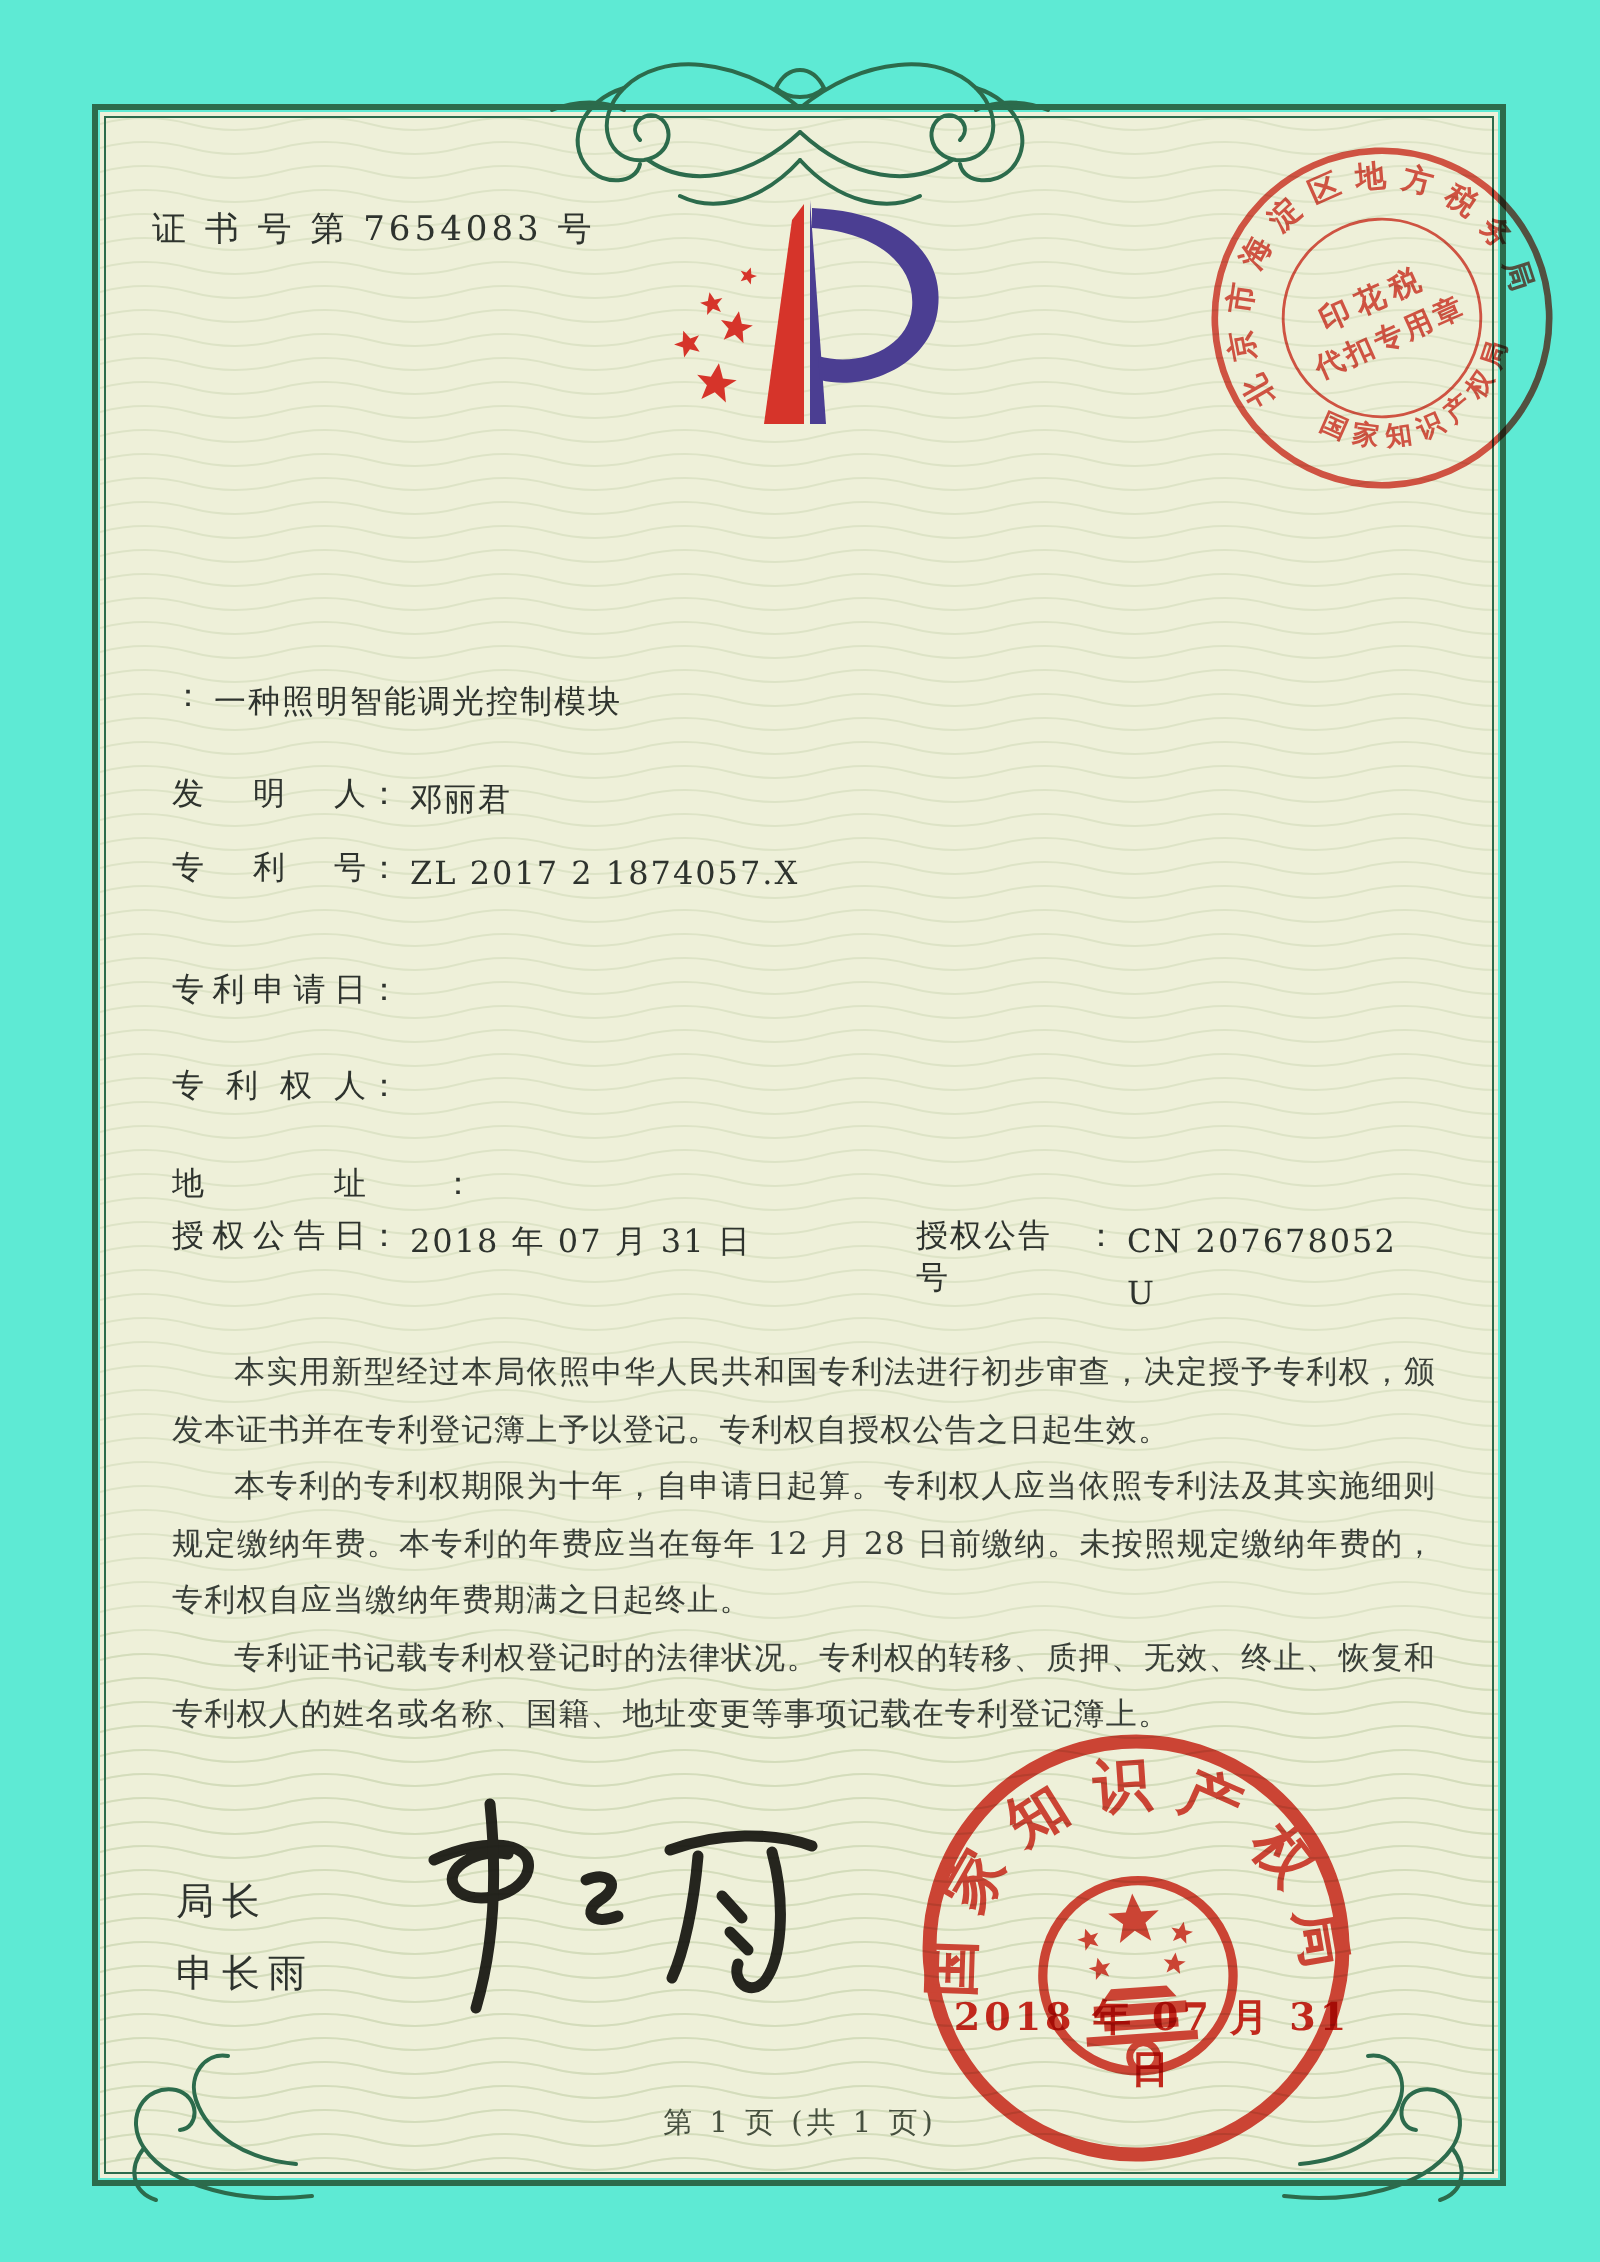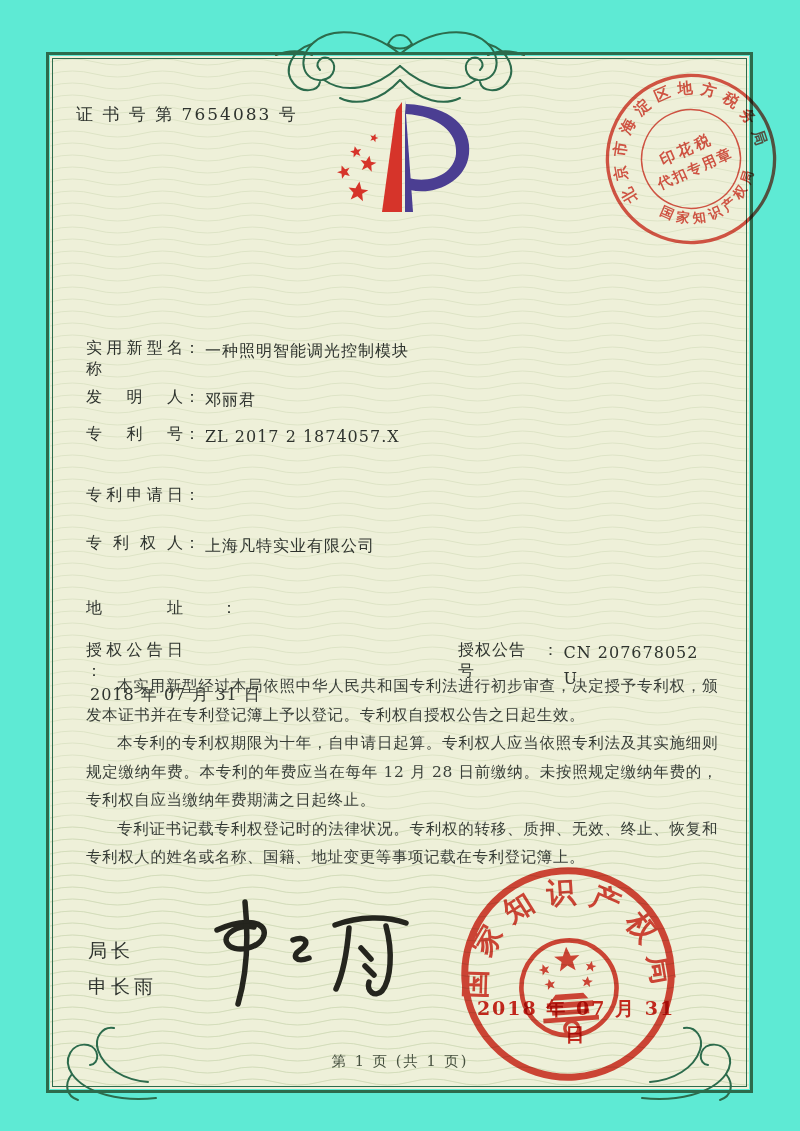--- a/index.html
+++ b/index.html
@@ -93,49 +93,47 @@
     </g>
     <g>
       <polygon points="84,12 90,4 90,114 70,114" fill="#d6342a"></polygon>
       <polygon points="93,2 101,114 93,114" fill="#4b3e92"></polygon>
       <path d="M94,6 C140,8 160,30 157,56 C154,84 122,98 98,92 L97,80 C118,86 142,76 144,56 C146,34 126,18 94,16 Z" fill="#4b3e92"></path>
     </g>
   </svg>
 
 
   <div class="field-row" style="top:338px;">
-    <span class="field-label">实用新型名称</span>
       <span class="field-colon">：</span>
     <span class="field-value">一种照明智能调光控制模块</span>
   </div>
   <div class="field-row" style="top:387px;">
     <span class="field-label">发明人</span>
       <span class="field-colon">：</span>
     <span class="field-value">邓丽君</span>
   </div>
   <div class="field-row" style="top:424px;">
     <span class="field-label">专利号</span>
       <span class="field-colon">：</span>
     <span class="field-value">ZL 2017 2 1874057.X</span>
   </div>
   <div class="field-row" style="top:485px;">
     <span class="field-label">专利申请日</span>
       <span class="field-colon">：</span>
   </div>
   <div class="field-row" style="top:533px;">
     <span class="field-label">专利权人</span>
       <span class="field-colon">：</span>
-    <span class="field-value">上海凡特实业有限公司</span>
-  </div>
-  <div class="field-row" style="top:598px;gap:37px;">
+  </div>
+  <div class="field-row" style="top:582px;gap:37px;">
     <span class="field-label">地址</span>
       <span class="field-colon">：</span>
   </div>
 
-  <div class="field-row" style="top:640px;flex-direction:column;">
+  <div class="field-row" style="top:608px;">
     <span class="field-label">授权公告日</span>
       <span class="field-colon">：</span>
     <span class="field-value">2018 年 07 月 31 日</span>
     <span class="grant2">
       <span>授权公告号</span>
         <span>：</span>
       <span class="field-value">CN 207678052 U</span>
     </span>
   </div>
 

